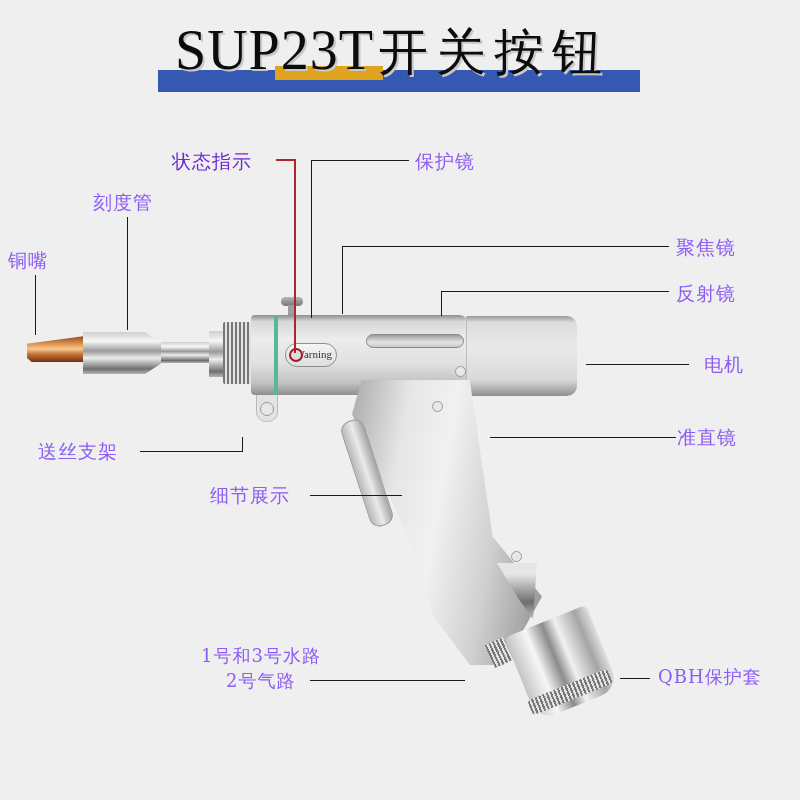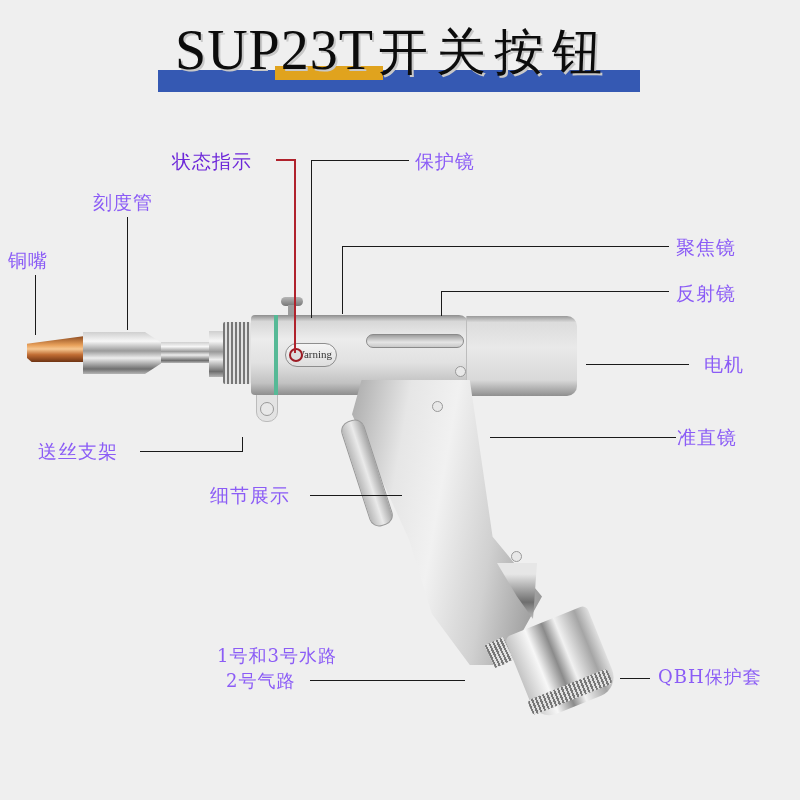--- a/index.html
+++ b/index.html
@@ -112,15 +112,15 @@
 <div class="lbl red" style="left:172px;top:150px;">状态指示</div>
 <div class="lbl" style="left:415px;top:150px;">保护镜</div>
 <div class="lbl" style="left:93px;top:192px;font-family:Liberation Serif, serif;">刻度管</div>
 <div class="lbl" style="left:8px;top:249px;">铜嘴</div>
 <div class="lbl" style="left:676px;top:236px;">聚焦镜</div>
 <div class="lbl" style="left:676px;top:282px;">反射镜</div>
 <div class="lbl" style="left:704px;top:353px;">电机</div>
 <div class="lbl" style="left:677px;top:426px;">准直镜</div>
 <div class="lbl" style="left:38px;top:440px;text-align:right;">送丝支架</div>
 <div class="lbl" style="left:210px;top:484px;">细节展示</div>
-<div class="lbl" style="left:201px;top:645px;font-size:18px;margin-left:16px;">1号和3号水路</div>
+<div class="lbl" style="left:201px;top:645px;font-size:18px;">1号和3号水路</div>
 <div class="lbl" style="left:226px;top:670px;font-size:18px;">2号气路</div>
 <div class="lbl" style="left:658px;top:666px;font-size:18px;">QBH保护套</div>
 
 </body></html>

